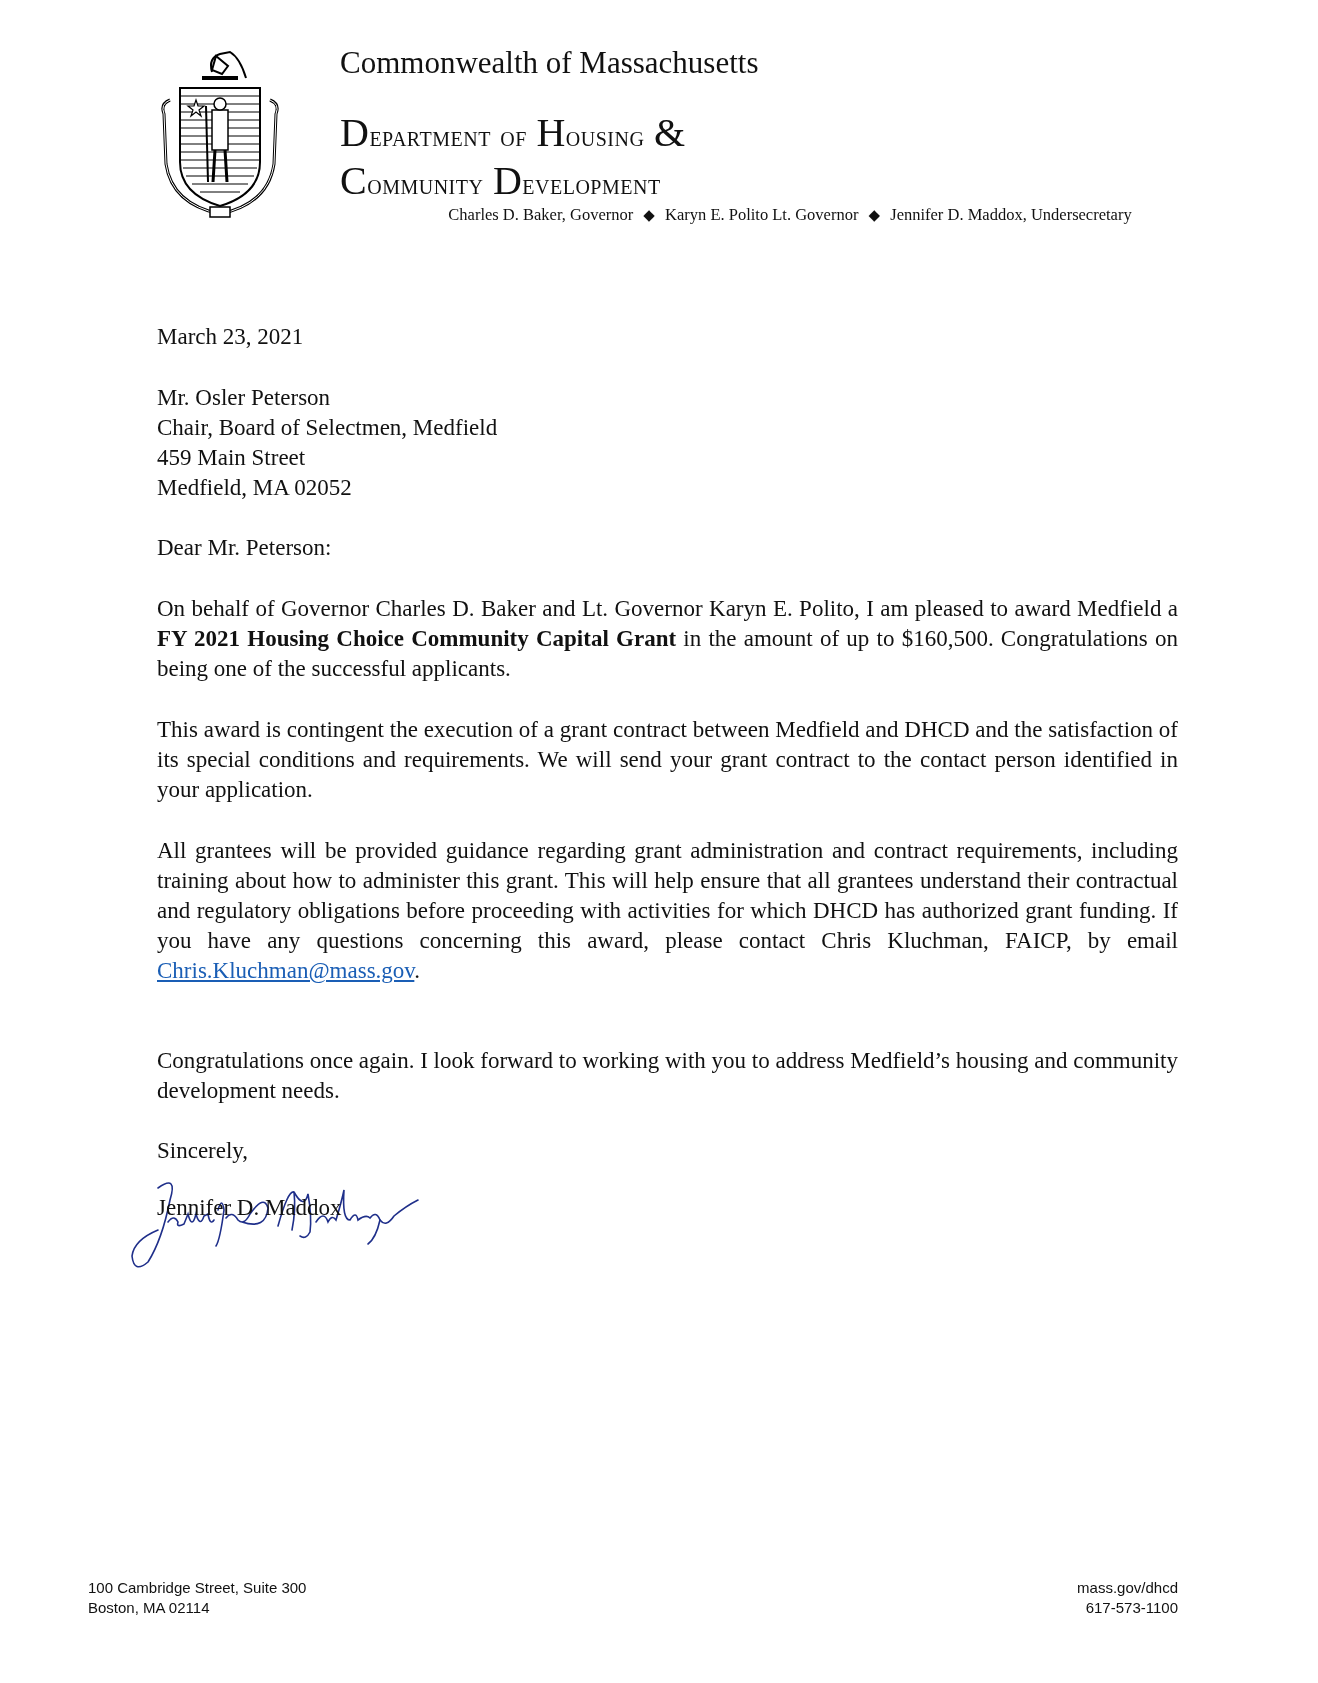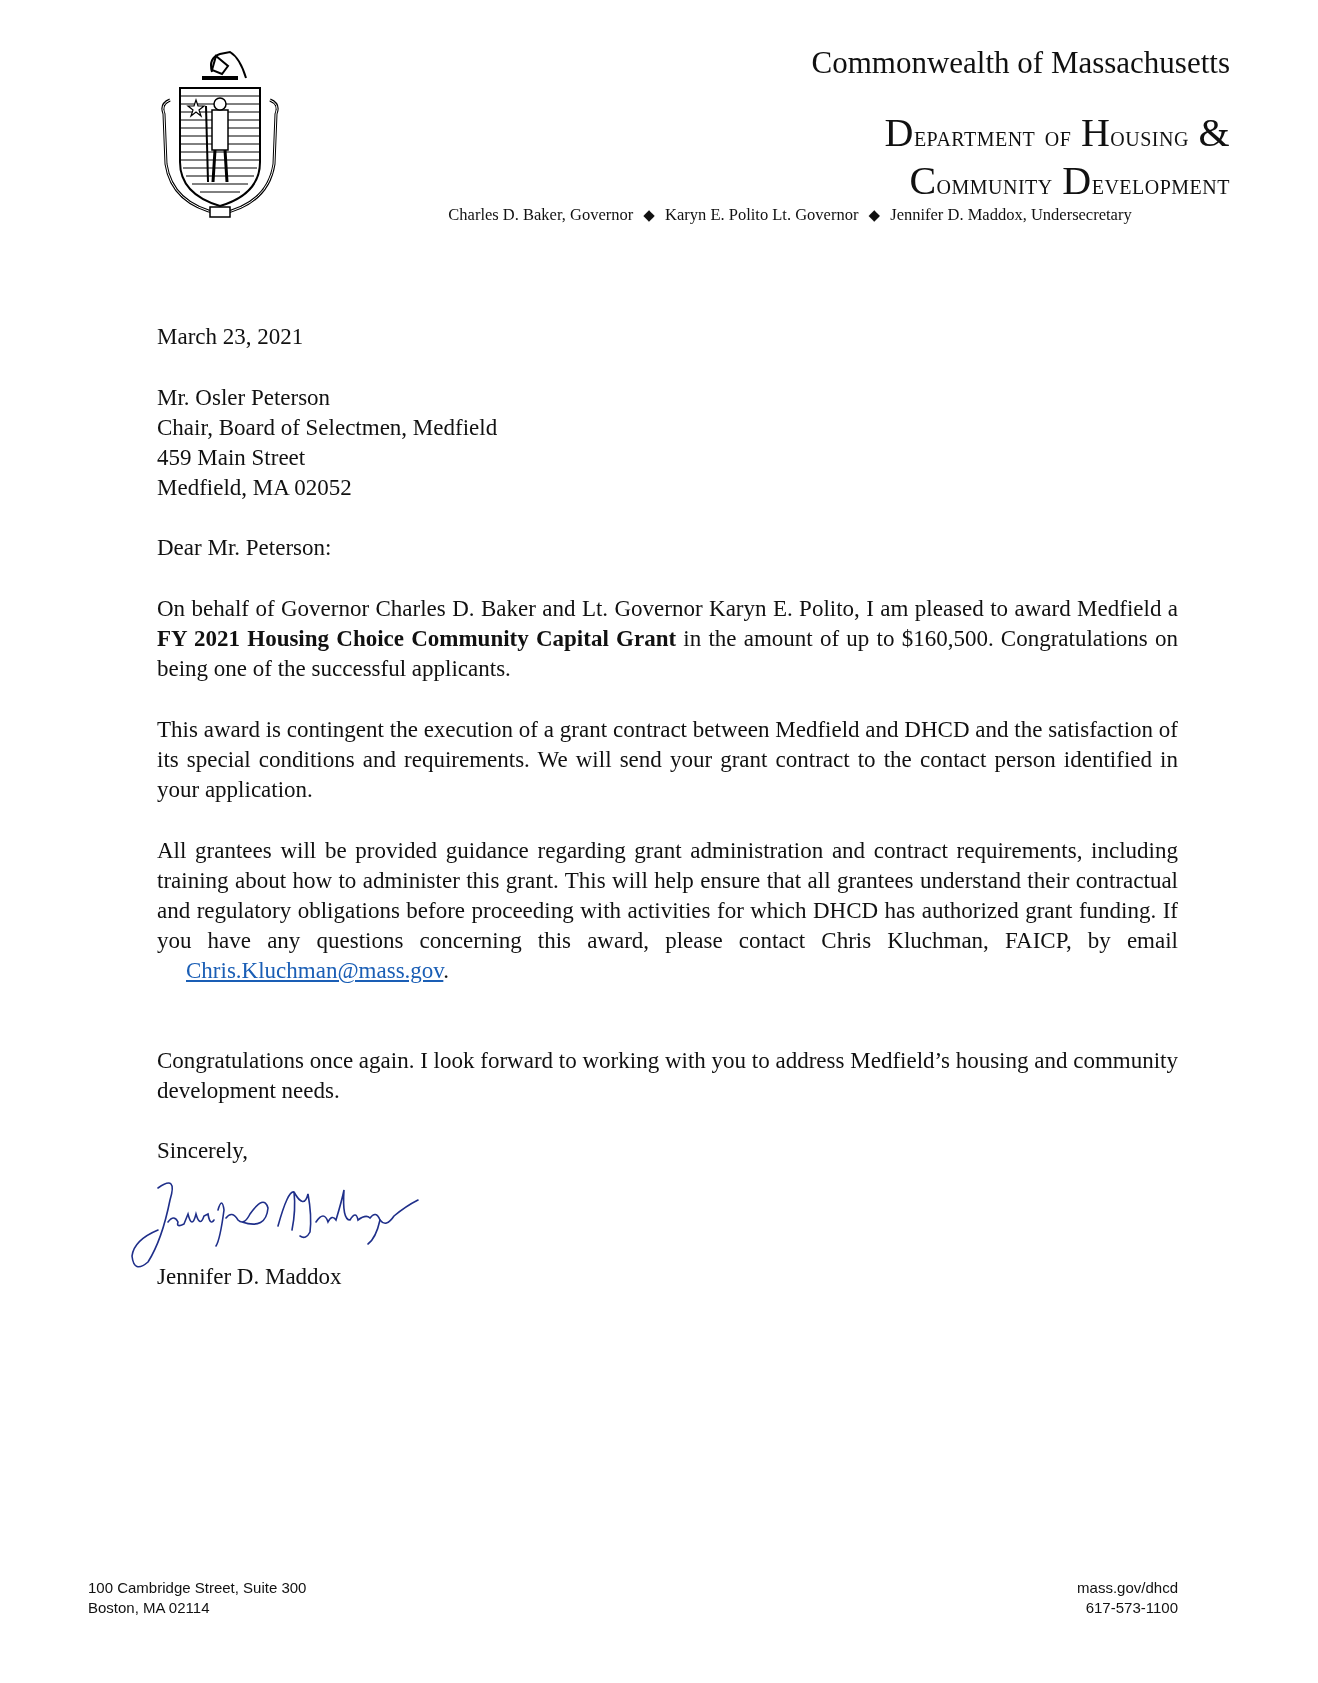--- a/index.html
+++ b/index.html
@@ -1,44 +1,44 @@
 <!DOCTYPE html>
 <html><head>
 <meta charset="utf-8">
 <style>
   html, body { margin: 0; padding: 0; background: #ffffff; }
   body { width: 1318px; height: 1683px; position: relative; overflow: hidden; color: #111; }
 
   #seal { position: absolute; left: 150px; top: 44px; width: 140px; height: 175px; }
 
-  .hdr { position: absolute; left: 350px; width: 880px; text-align: right; font-family: "Liberation Serif", serif; }
+  .hdr { position: absolute; left: 340px; width: 880px; text-align: left; font-family: "Liberation Serif", serif; }
   #commonwealth { top: 45px; font-size: 31px; letter-spacing: 0px; }
   .dept { font-size: 36px; line-height: 42px; letter-spacing: 0.5px; }
   .dept .big { font-size: 40px; }
   .dept .sm { font-size: 20px; }
   #dept1 { top: 112px; }
   #dept2 { top: 160px; }
   #officials { top: 205px; left: 360px; width: 860px; font-size: 16.5px; text-align: center; }
   .diamond { font-size: 15px; margin: 0 6px; }
 
   .body-text { position: absolute; left: 157px; width: 1021px; font-family: "Liberation Serif", serif; font-size: 23px; line-height: 30px; }
   .justify { text-align: justify; text-align-last: left; }
   .bold { font-weight: bold; }
-  a.email { color: #1a5eb5; text-decoration: underline; margin-left: 29px; }
+  a.email { color: #1a5eb5; text-decoration: underline; }
 
   #date { top: 322px; }
   #address { top: 383px; }
   #salutation { top: 533px; }
   #para1 { top: 594px; }
   #para2 { top: 715px; }
   #para3 { top: 836px; }
   #para4 { top: 1046px; }
   #closing { top: 1136px; }
   #signature { position: absolute; left: 118px; top: 1170px; width: 340px; height: 110px; }
-  #signer { top: 1262px; }
+  #signer { top: 1193px; }
 
   .footer { position: absolute; top: 1578px; font-family: "Liberation Sans", sans-serif; font-size: 15px; line-height: 20px; }
   #footer-left { left: 88px; }
   #footer-right { right: 140px; text-align: right; }
 </style>
 </head>
 <body>
 
 <svg id="seal" viewBox="0 0 140 175">
 

